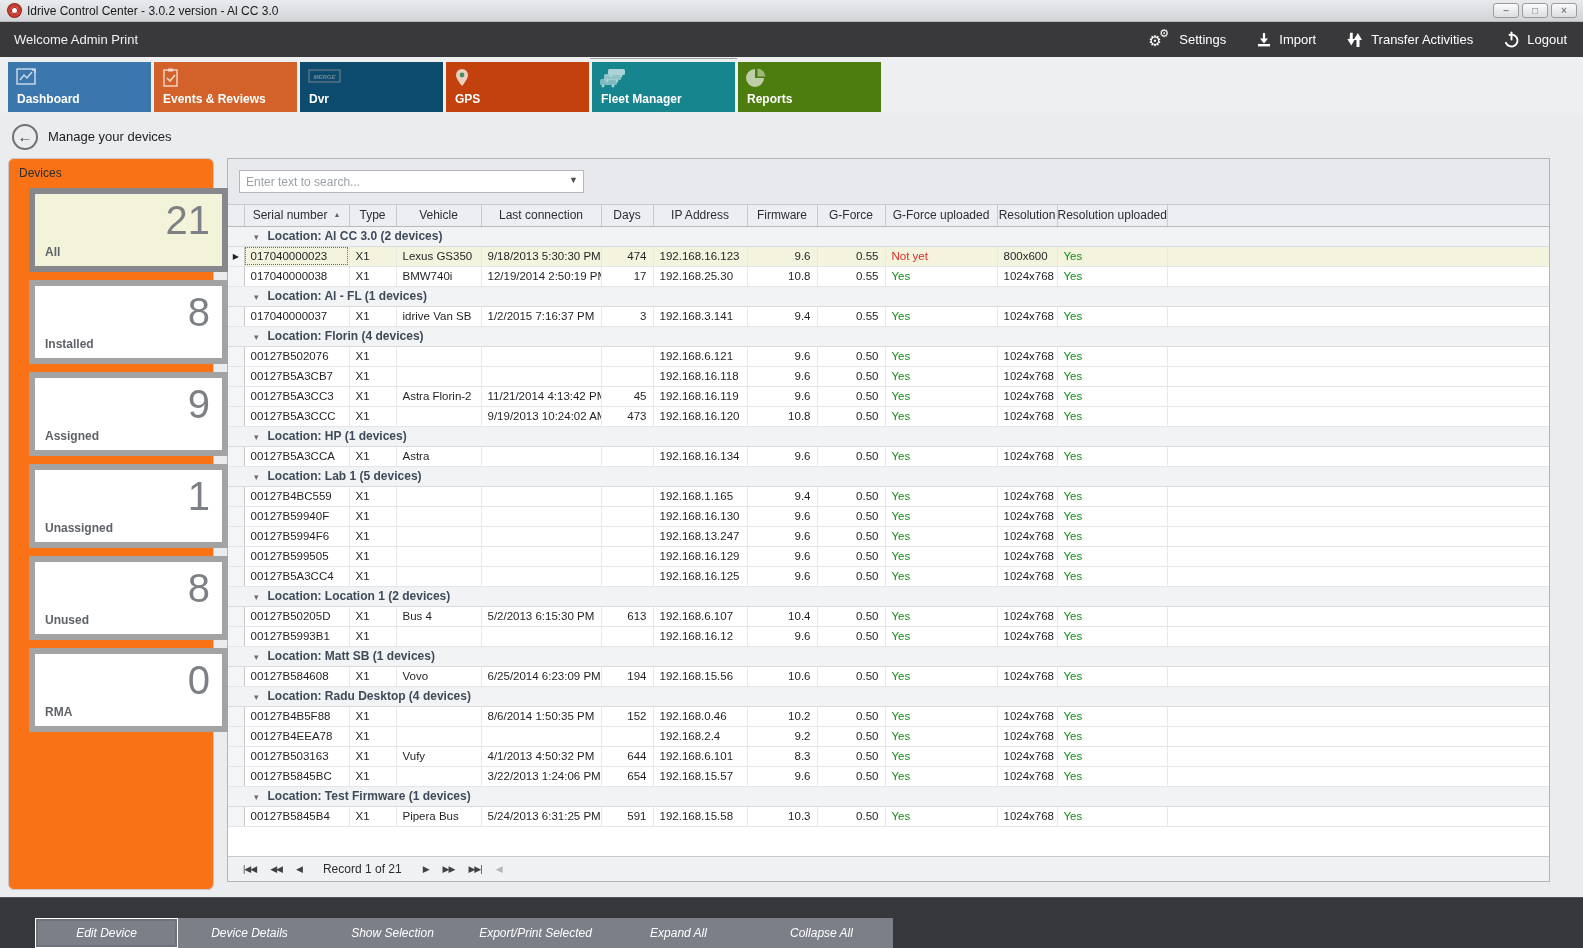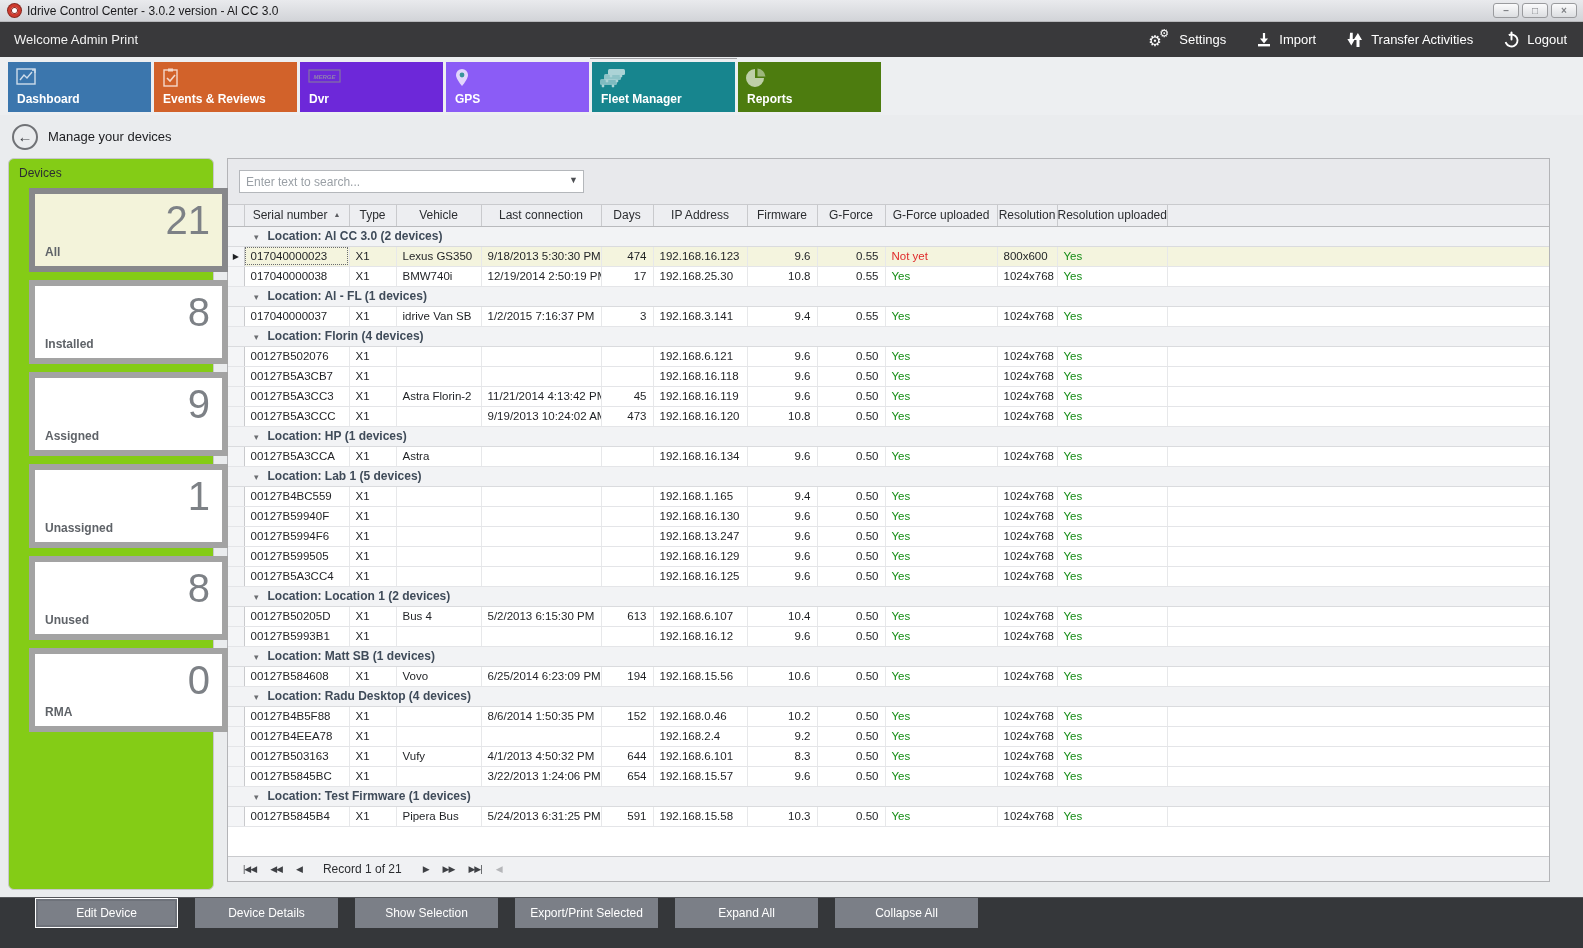--- a/index.html
+++ b/index.html
@@ -33,21 +33,21 @@
 
   
   .pagehead { height:43px; display:flex; align-items:center; padding-left:12px; background:#eaecee; }
   .back-btn { width:26px; height:26px; border-radius:50%; border:2px solid #707276; color:#3c3e42;
               display:flex; align-items:center; justify-content:center; font-size:15px; margin-right:10px; background:#eaecee; }
   .page-title { font-size:13px; color:#1c1d20; }
 
   
   .content { display:flex; height:739px; padding-left:8px; }
 
-  .sidebar { width:206px; height:732px; background:#84cc16; border:1px solid #c7c8cb; border-radius:6px; flex:none; }
+  .sidebar { width:206px; height:732px; background:#f97316; border:1px solid #c7c8cb; border-radius:6px; flex:none; }
   .sidebar-title { font-size:12px; color:#2c2e31; padding:7px 0 8px 10px; }
   .card { position:relative; width:199px; height:84px; margin:0 0 8px 20px; background:#ffffff; border:6px solid #a3a3a3; }
   .card.selected { background:#f3f3da; border-color:#87888b; }
   .card-count { position:absolute; top:4px; right:12px; font-size:40px; color:#7d8186; }
   .card-label { position:absolute; left:10px; bottom:7px; font-size:12px; font-weight:bold; color:#5f6368; }
 
   .main { flex:none; width:1323px; margin-left:13px; display:flex; flex-direction:column; }
   .table-shell { height:724px; background:#ffffff; border:1px solid #b3b4b7; display:flex; flex-direction:column; }
 
   .search-area { height:46px; background:#e8e9ec; border-bottom:1px solid #c9cacd; display:flex; align-items:center; padding-left:11px; flex:none; }
@@ -75,21 +75,21 @@
   tr.sel td { background:#f4f4de; }
   tr.sel td.serial { outline:1px dotted #6a6c70; outline-offset:-2px; }
 
   .grid-footer { height:25px; background:#f0f1f3; border-top:1px solid #c9cacd; display:flex; align-items:center;
                  padding-left:8px; flex:none; font-size:12px; color:#2b2d30; }
   .vcr { font-size:9px; letter-spacing:-1px; color:#3f4145; margin:0 7px; }
   .vcr.disabled { color:#b5b6b9; }
   .rec-label { margin:0 14px; }
 
   
-  .bottombar { height:51px; background:#35373a; border-top:1px solid #55575b; display:flex; align-items:flex-start; gap:17px; padding-left:35px; }
+  .bottombar { height:51px; background:#35373a; border-top:1px solid #55575b; display:flex; align-items:flex-end; padding-left:35px;font-style:italic; }
   .bbtn { width:143px; height:30px; background:#7b7f87; color:#fff; font-size:12px; display:flex; align-items:center; justify-content:center; cursor:default; }
   .bbtn.focused { border:1px solid #ffffff; box-shadow:inset 0 0 0 2px #6e727a; }
 
   svg { display:block; }
 </style>
 </head>
 <body>
 
 <div class="titlebar">
   <span class="logo"></span>
@@ -156,30 +156,30 @@
   <div class="tab" style="background: rgb(210, 98, 42);">
     <span class="tab-icon">
       <svg width="18" height="20" viewBox="0 0 18 20">
           <rect x="2" y="2" width="13" height="16" fill="none" stroke="#fff" stroke-width="1.4"></rect>
           <rect x="6" y="0.5" width="5" height="3" fill="#fff"></rect>
           <path d="M5 10l3 3 5-6" fill="none" stroke="#fff" stroke-width="1.6"></path>
         </svg>
     </span>
     <span class="tab-label">Events &amp; Reviews</span>
   </div>
-  <div class="tab" style="background: #6d28d9;">
+  <div class="tab" style="background: #0c4a6e;">
     <span class="tab-icon">
       <svg width="34" height="16" viewBox="0 0 34 16">
           <rect x="1" y="2" width="31" height="12" fill="none" stroke="#8b8d91" stroke-width="1.2"></rect>
           <text x="16.5" y="11" font-size="6" font-style="italic" font-weight="bold" fill="#9a9ca0" text-anchor="middle" font-family="Liberation Sans, sans-serif">MERGE</text>
         </svg>
     </span>
     <span class="tab-label">Dvr</span>
   </div>
-  <div class="tab" style="background: #8b5cf6;">
+  <div class="tab" style="background: #c2410c;">
     <span class="tab-icon">
       <svg width="16" height="20" viewBox="0 0 16 20">
           <path d="M8 1a6 6 0 0 1 6 6c0 4.2-6 11-6 11S2 11.2 2 7a6 6 0 0 1 6-6z" fill="#fff"></path>
           <circle cx="8" cy="7" r="2.4" fill="#1ea77d"></circle>
         </svg>
     </span>
     <span class="tab-label">GPS</span>
   </div>
   <div class="tab selected" style="background: rgb(23, 133, 142);">
     <span class="tab-icon">

